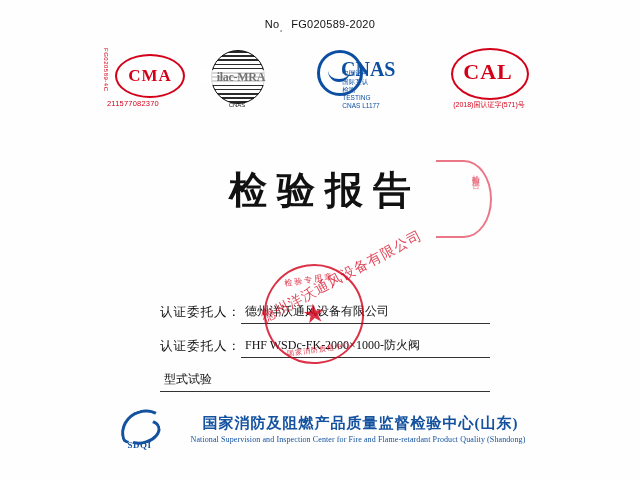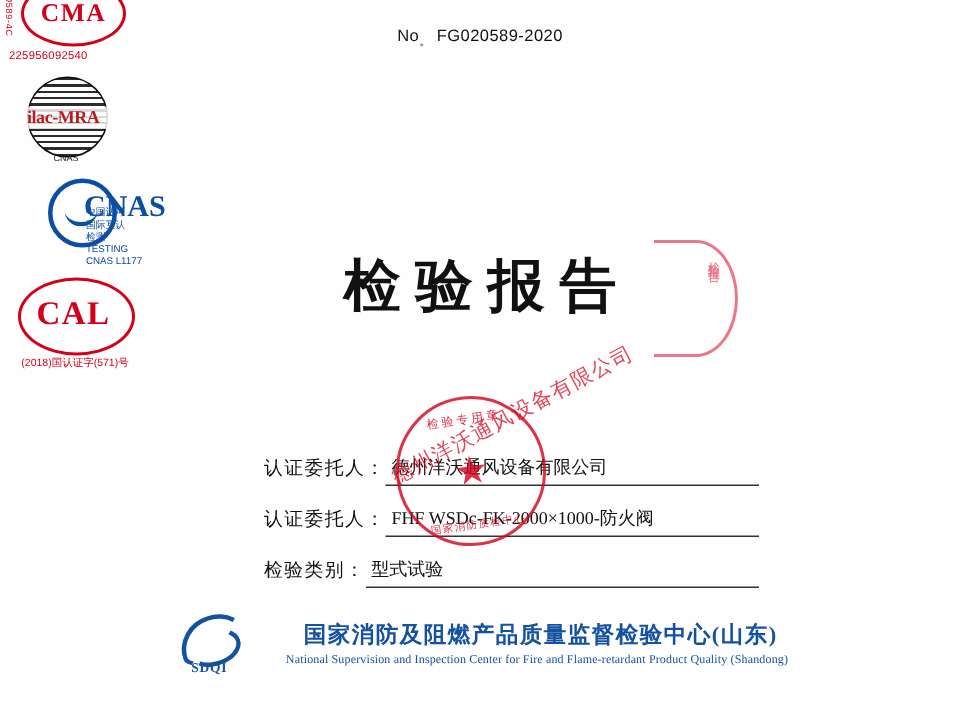--- a/index.html
+++ b/index.html
@@ -42,21 +42,20 @@
   .logos {
     position: absolute;
     top: 46px;
     left: 0;
     width: 640px;
     height: 70px;
     display: flex;
     justify-content: center;
     align-items: flex-start;
     gap: 4px;
-    flex-direction: column;
   }
   .logo-block {
     position: relative;
     width: 88px;
     height: 70px;
     display: flex;
     flex-direction: column;
     align-items: center;
     justify-content: flex-start;
   }
@@ -101,27 +100,27 @@
     position: absolute;
     left: 10px; top: 4px;
     width: 52px; height: 52px;
     border-radius: 50%;
     border: 1.5px solid #0b0b0b;
     background:
       repeating-linear-gradient(to bottom, #2b2b2b 0 1.6px, #ffffff 1.6px 4.2px);
   }
   .ilac-label {
     position: absolute;
-    left: 10px; top: 24px;
+    left: 0; top: 24px;
     width: 64px;
-    text-align: left;
+    text-align: right;
     font-family: "Liberation Serif", serif;
     font-weight: bold;
     font-size: 12px;
-    color: #b91c1c;
+    color: #737373;
     background: rgba(255,255,255,.82);
     letter-spacing: -0.3px;
   }
   .ilac-sub {
     position: absolute;
     left: 0; bottom: 2px;
     width: 72px;
     text-align: center;
     font-size: 6px;
     color: #222;
@@ -221,21 +220,20 @@
     letter-spacing: 3px;
     color: #111;
   }
 
   
   .fields {
     position: absolute;
     top: 290px;
     left: 160px;
     width: 330px;
-    margin-left: 16px;
   }
   .field-row {
     position: relative;
     height: 34px;
     display: flex;
     align-items: flex-end;
   }
   .field-label {
     font-family: "Liberation Serif", serif;
     font-size: 12.5px;
@@ -420,21 +418,21 @@
     <span>No</span><span class="sub">。</span>
     <span>FG020589-2020</span>
   </div>
 
   <div class="logos">
 
     <div class="logo-block">
       <div class="cma-wrap">
         <div class="cma-left-text">FG020589-4C</div>
         <div class="cma-oval">CMA</div>
-        <div class="cma-bottom">225956092540</div>
+        <div class="cma-bottom">211577082370</div>
       </div>
     </div>
 
     <div class="logo-block">
       <div class="ilac-wrap">
         <div class="ilac-circle"></div>
         <div class="ilac-label">ilac-MRA</div>
         <div class="ilac-sub">CNAS</div>
       </div>
     </div>
@@ -476,21 +474,20 @@
     </div>
 
     <div class="field-row">
       <div class="field-label">认证委托人：</div>
       <div class="field-value-wrap">
         <span class="field-value">FHF WSDc-FK-2000×1000-防火阀</span>
       </div>
     </div>
 
     <div class="field-row">
-      <div class="field-label">检验类别：</div>
       <div class="field-value-wrap">
         <span class="field-value">型式试验</span>
       </div>
     </div>
 
   </div>
 
   <div class="stamp">
     <div class="stamp-top">检验专用章</div>
     <div class="stamp-star">★</div>

